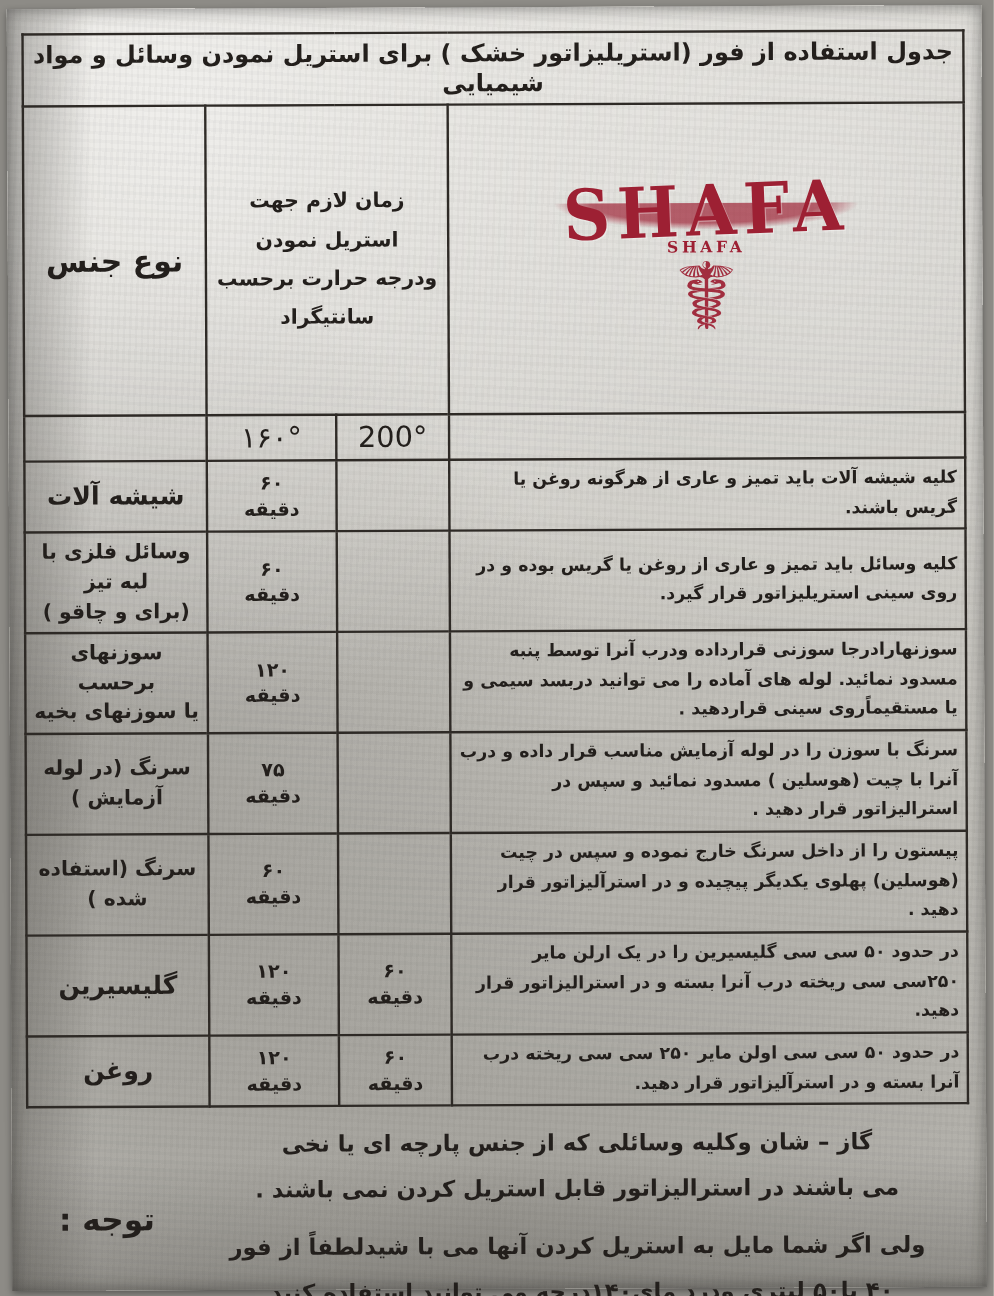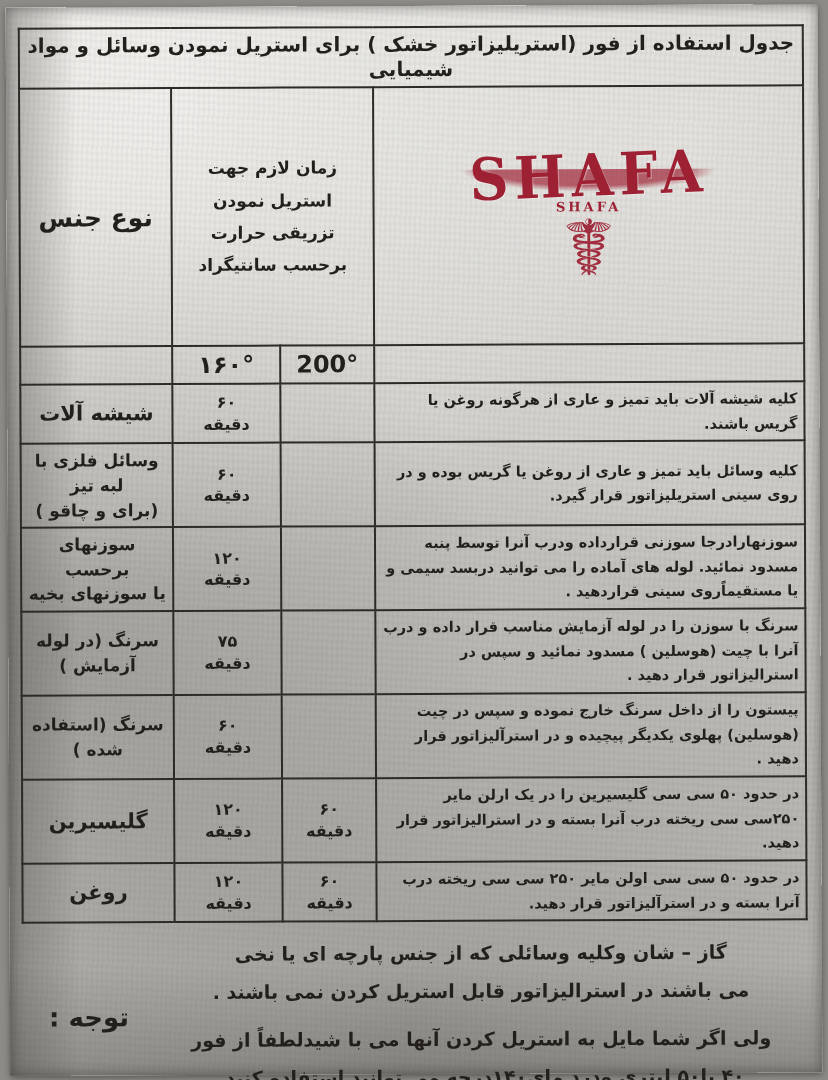--- a/index.html
+++ b/index.html
@@ -103,21 +103,21 @@
     padding:10px 8px;
   }
   .hdr-type{
     text-align:center;
     font-size:25px;
     font-weight:bold;
   }
   .temp{
     text-align:center;
     font-size:24px;
-    font-weight:bold;
+    font-weight:normal;
     padding:6px 4px;
     margin-left:40px;
   }
   .desc{
     font-size:14.5px;
     font-weight:bold;
     line-height:1.7;
     text-align:right;
     padding:6px 8px;
   }
@@ -201,21 +201,21 @@
         <td class="logo-cell">
           <div class="logo">
             <div class="wing"></div>
             <div class="word">SHAFA</div>
             <div class="sub">SHAFA</div>
             <div class="staff">☤</div>
           </div>
         </td>
         <td class="hdr-time" colspan="2">
           <div>زمان لازم جهت  استریل نمودن</div>
-          <div>تزریقی حرارت برحسب سانتیگراد</div>
+          <div>ودرجه حرارت برحسب سانتیگراد</div>
         </td>
         <td class="hdr-type">نوع جنس</td>
       </tr>
 
       <tr>
         <td style="border:2px solid #2e2a26;"></td>
         <td class="temp">200°</td>
         <td class="temp">۱۶۰°</td>
         <td style="border:2px solid #2e2a26;"></td>
       </tr>

